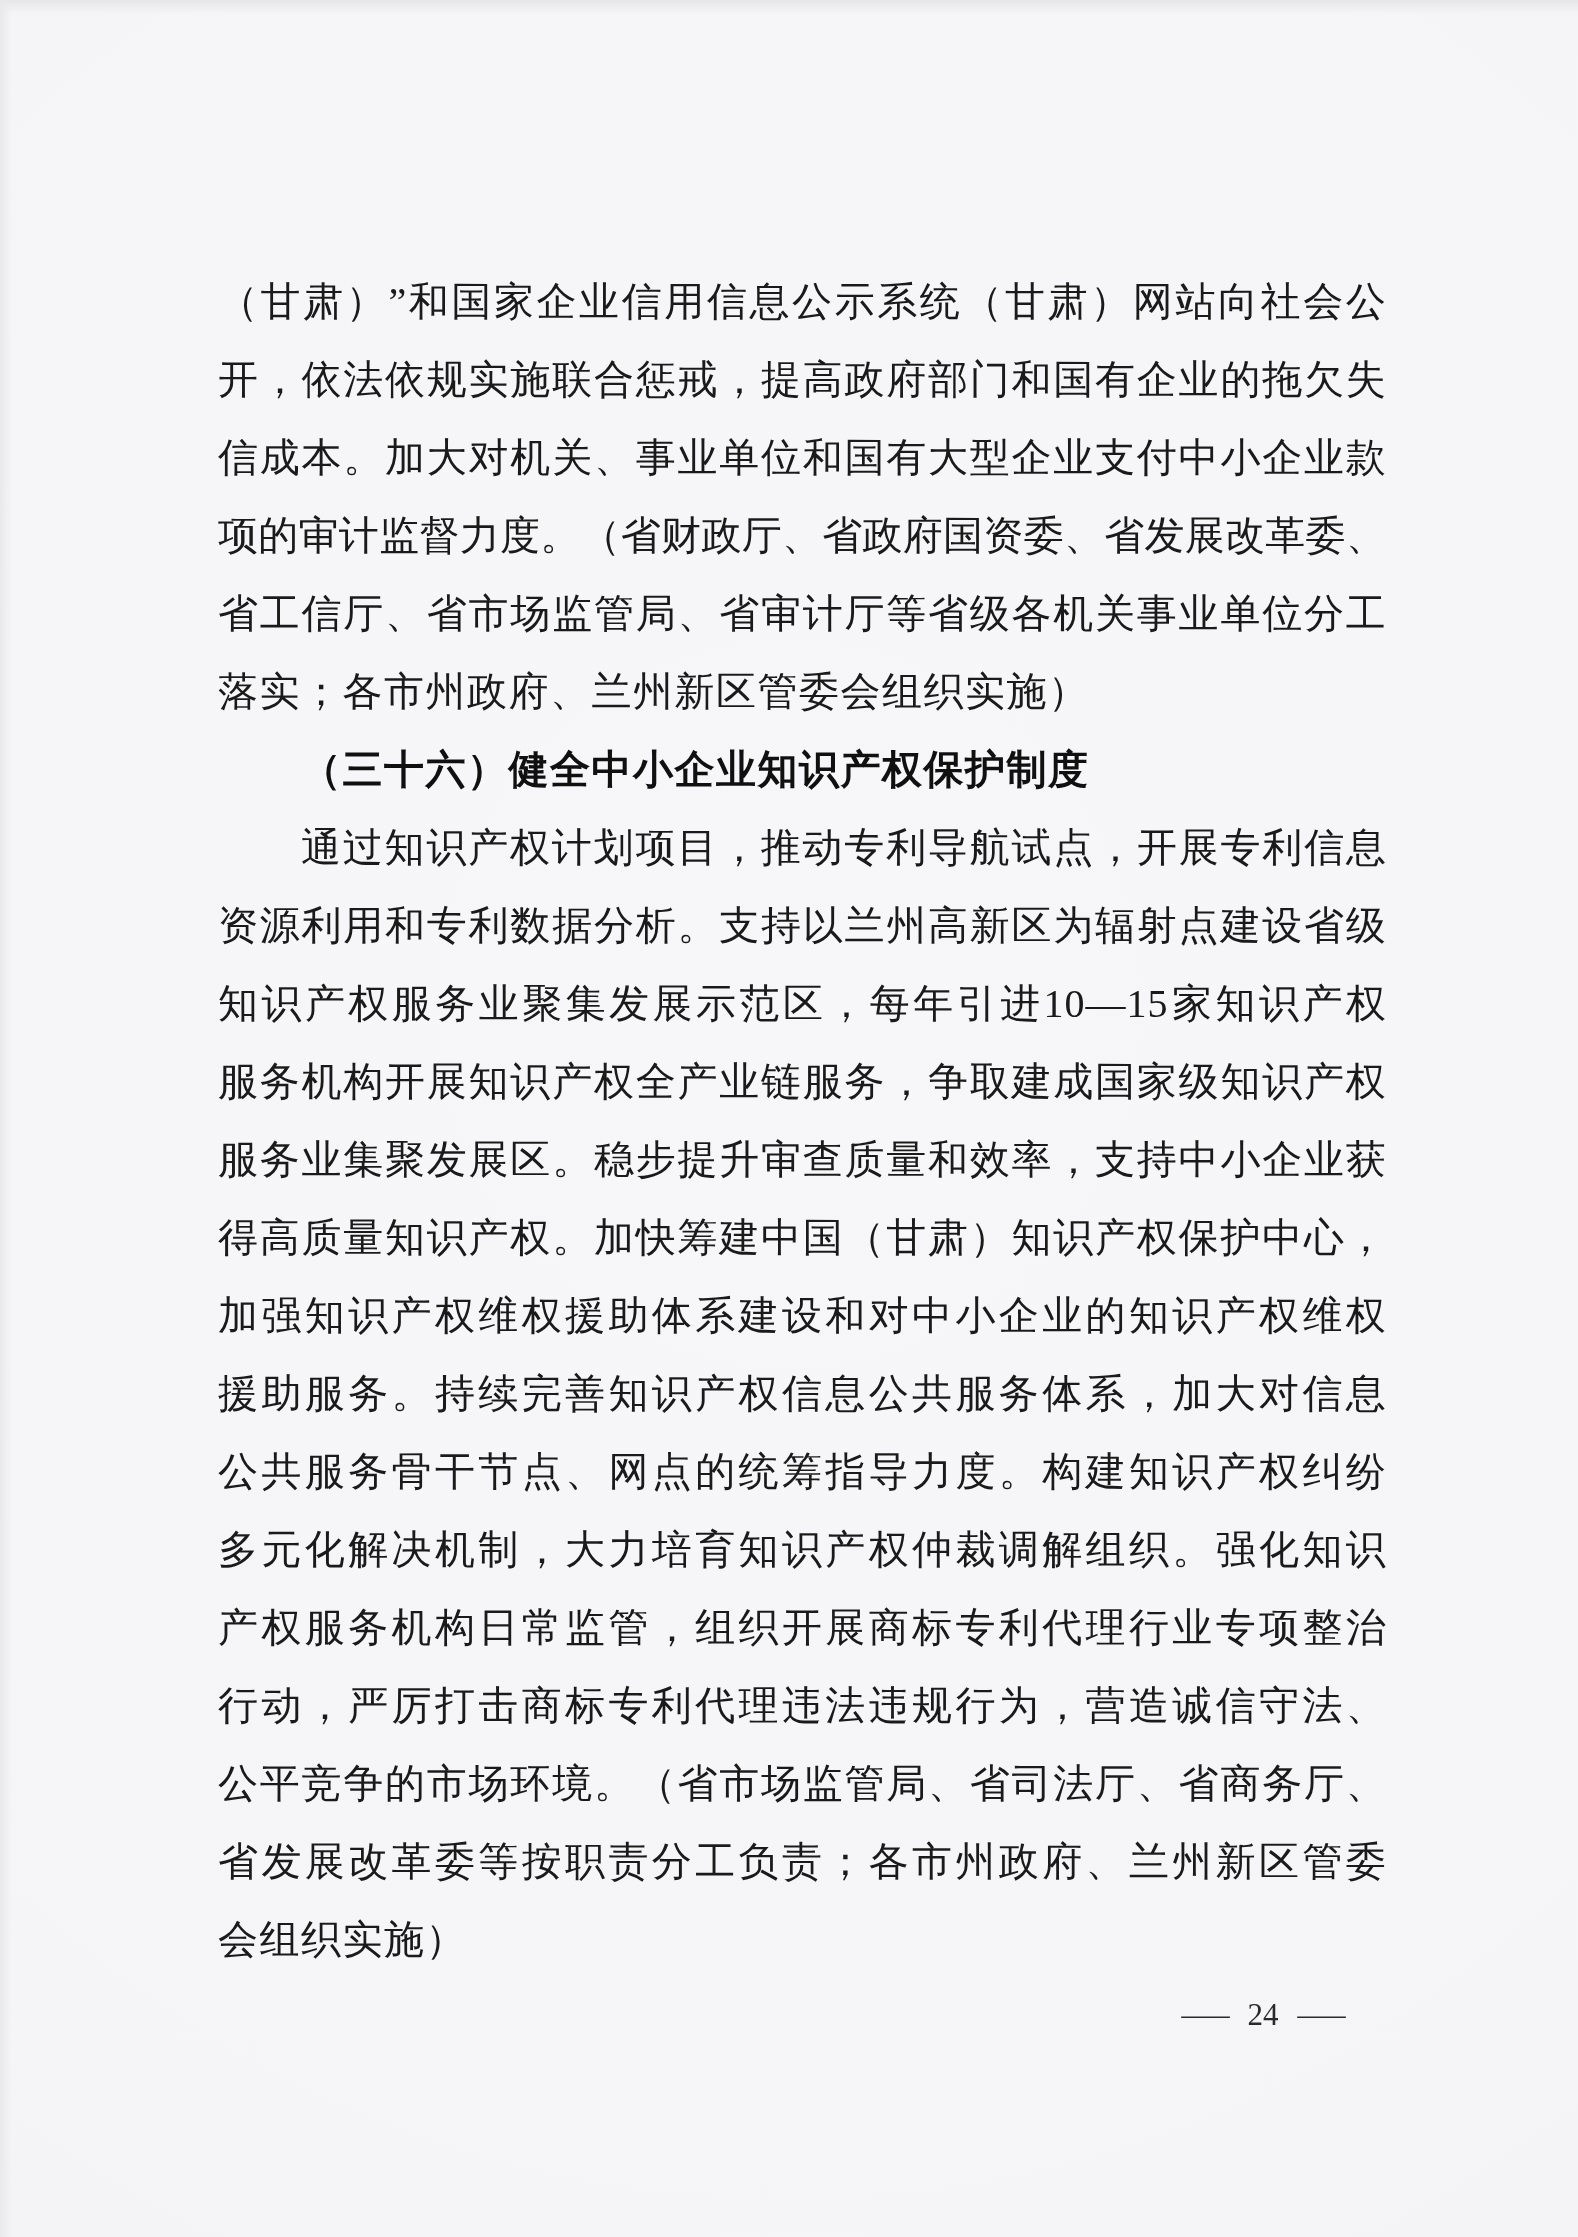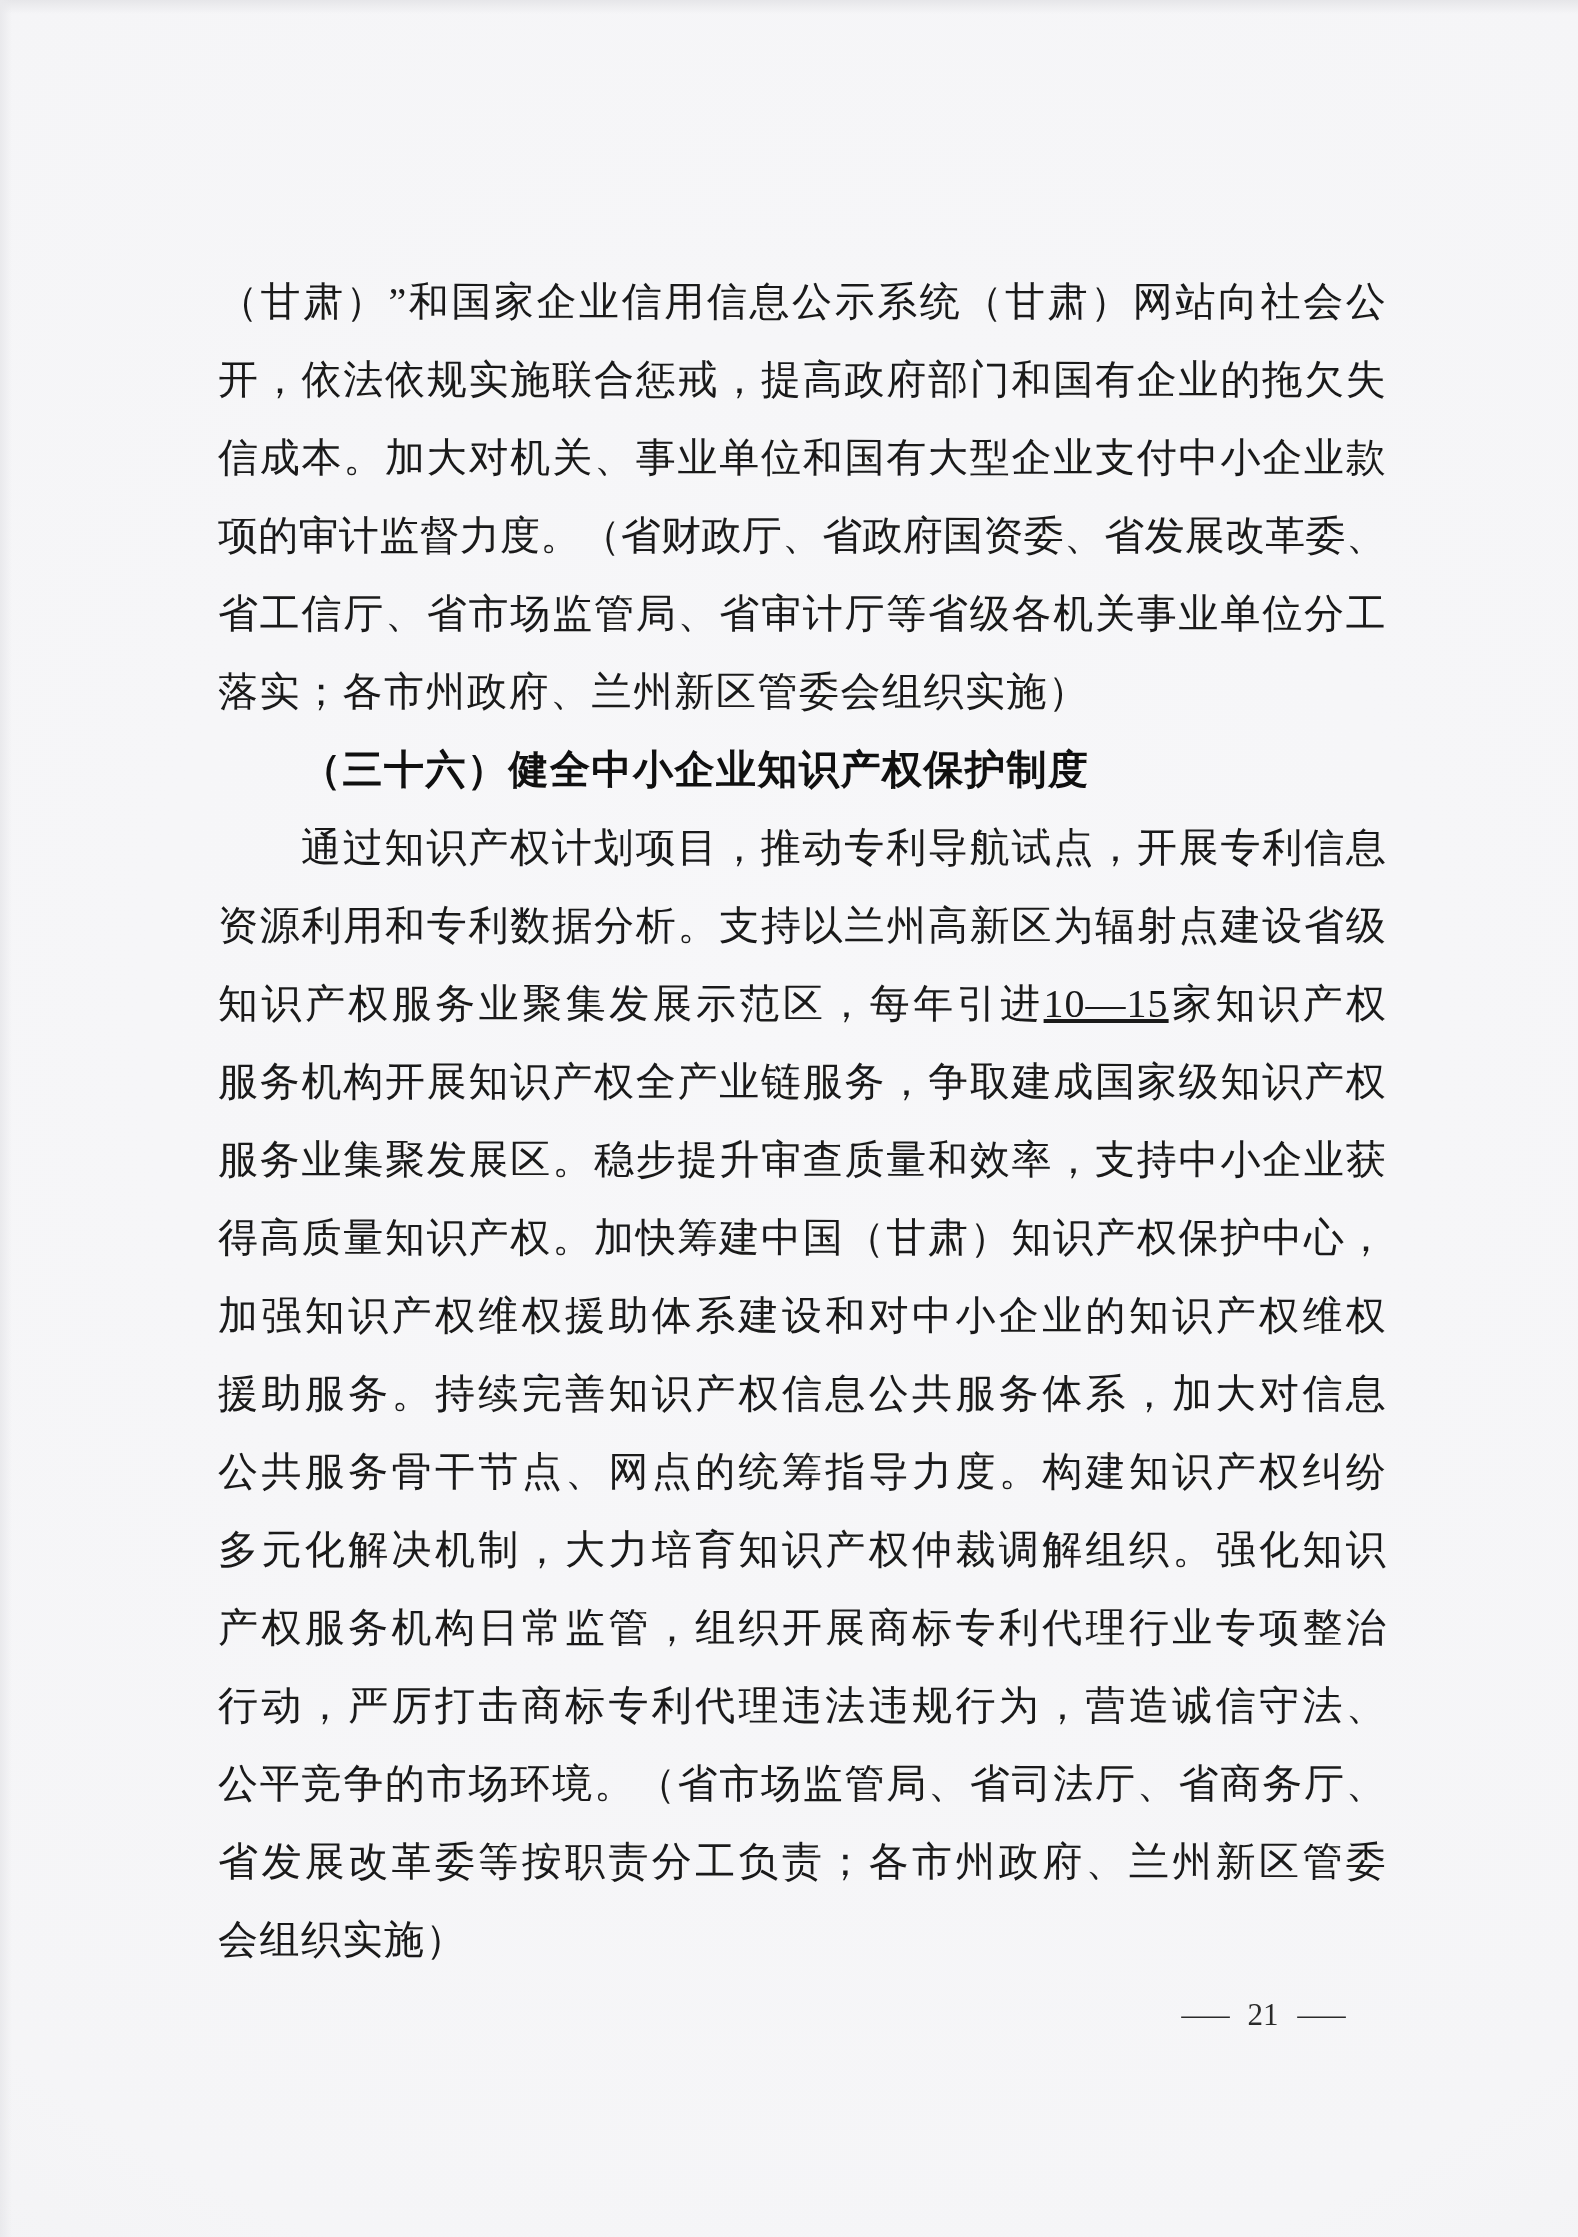--- a/index.html
+++ b/index.html
@@ -61,21 +61,20 @@
   }
   .line.heading {
     font-weight: 700;
     color: #101010;
   }
   .char {
     display: inline-block;
   }
   .char.latin {
     letter-spacing: 1px;
-    text-decoration: underline;
   }
 
   .page-number {
     position: absolute;
     left: 1147px;
     top: 1992px;
     width: 232px;
     height: 46px;
     display: flex;
     justify-content: center;
@@ -703,17 +702,17 @@
         <span class="char">组</span>
         <span class="char">织</span>
         <span class="char">实</span>
         <span class="char">施</span>
         <span class="char">）</span>
       </div>
     </div>
 
   <div class="page-number">
     <span class="dash">—</span>
-    <span class="num">21</span>
+    <span class="num">24</span>
     <span class="dash">—</span>
   </div>
 
 </div>
 
 </body></html>

